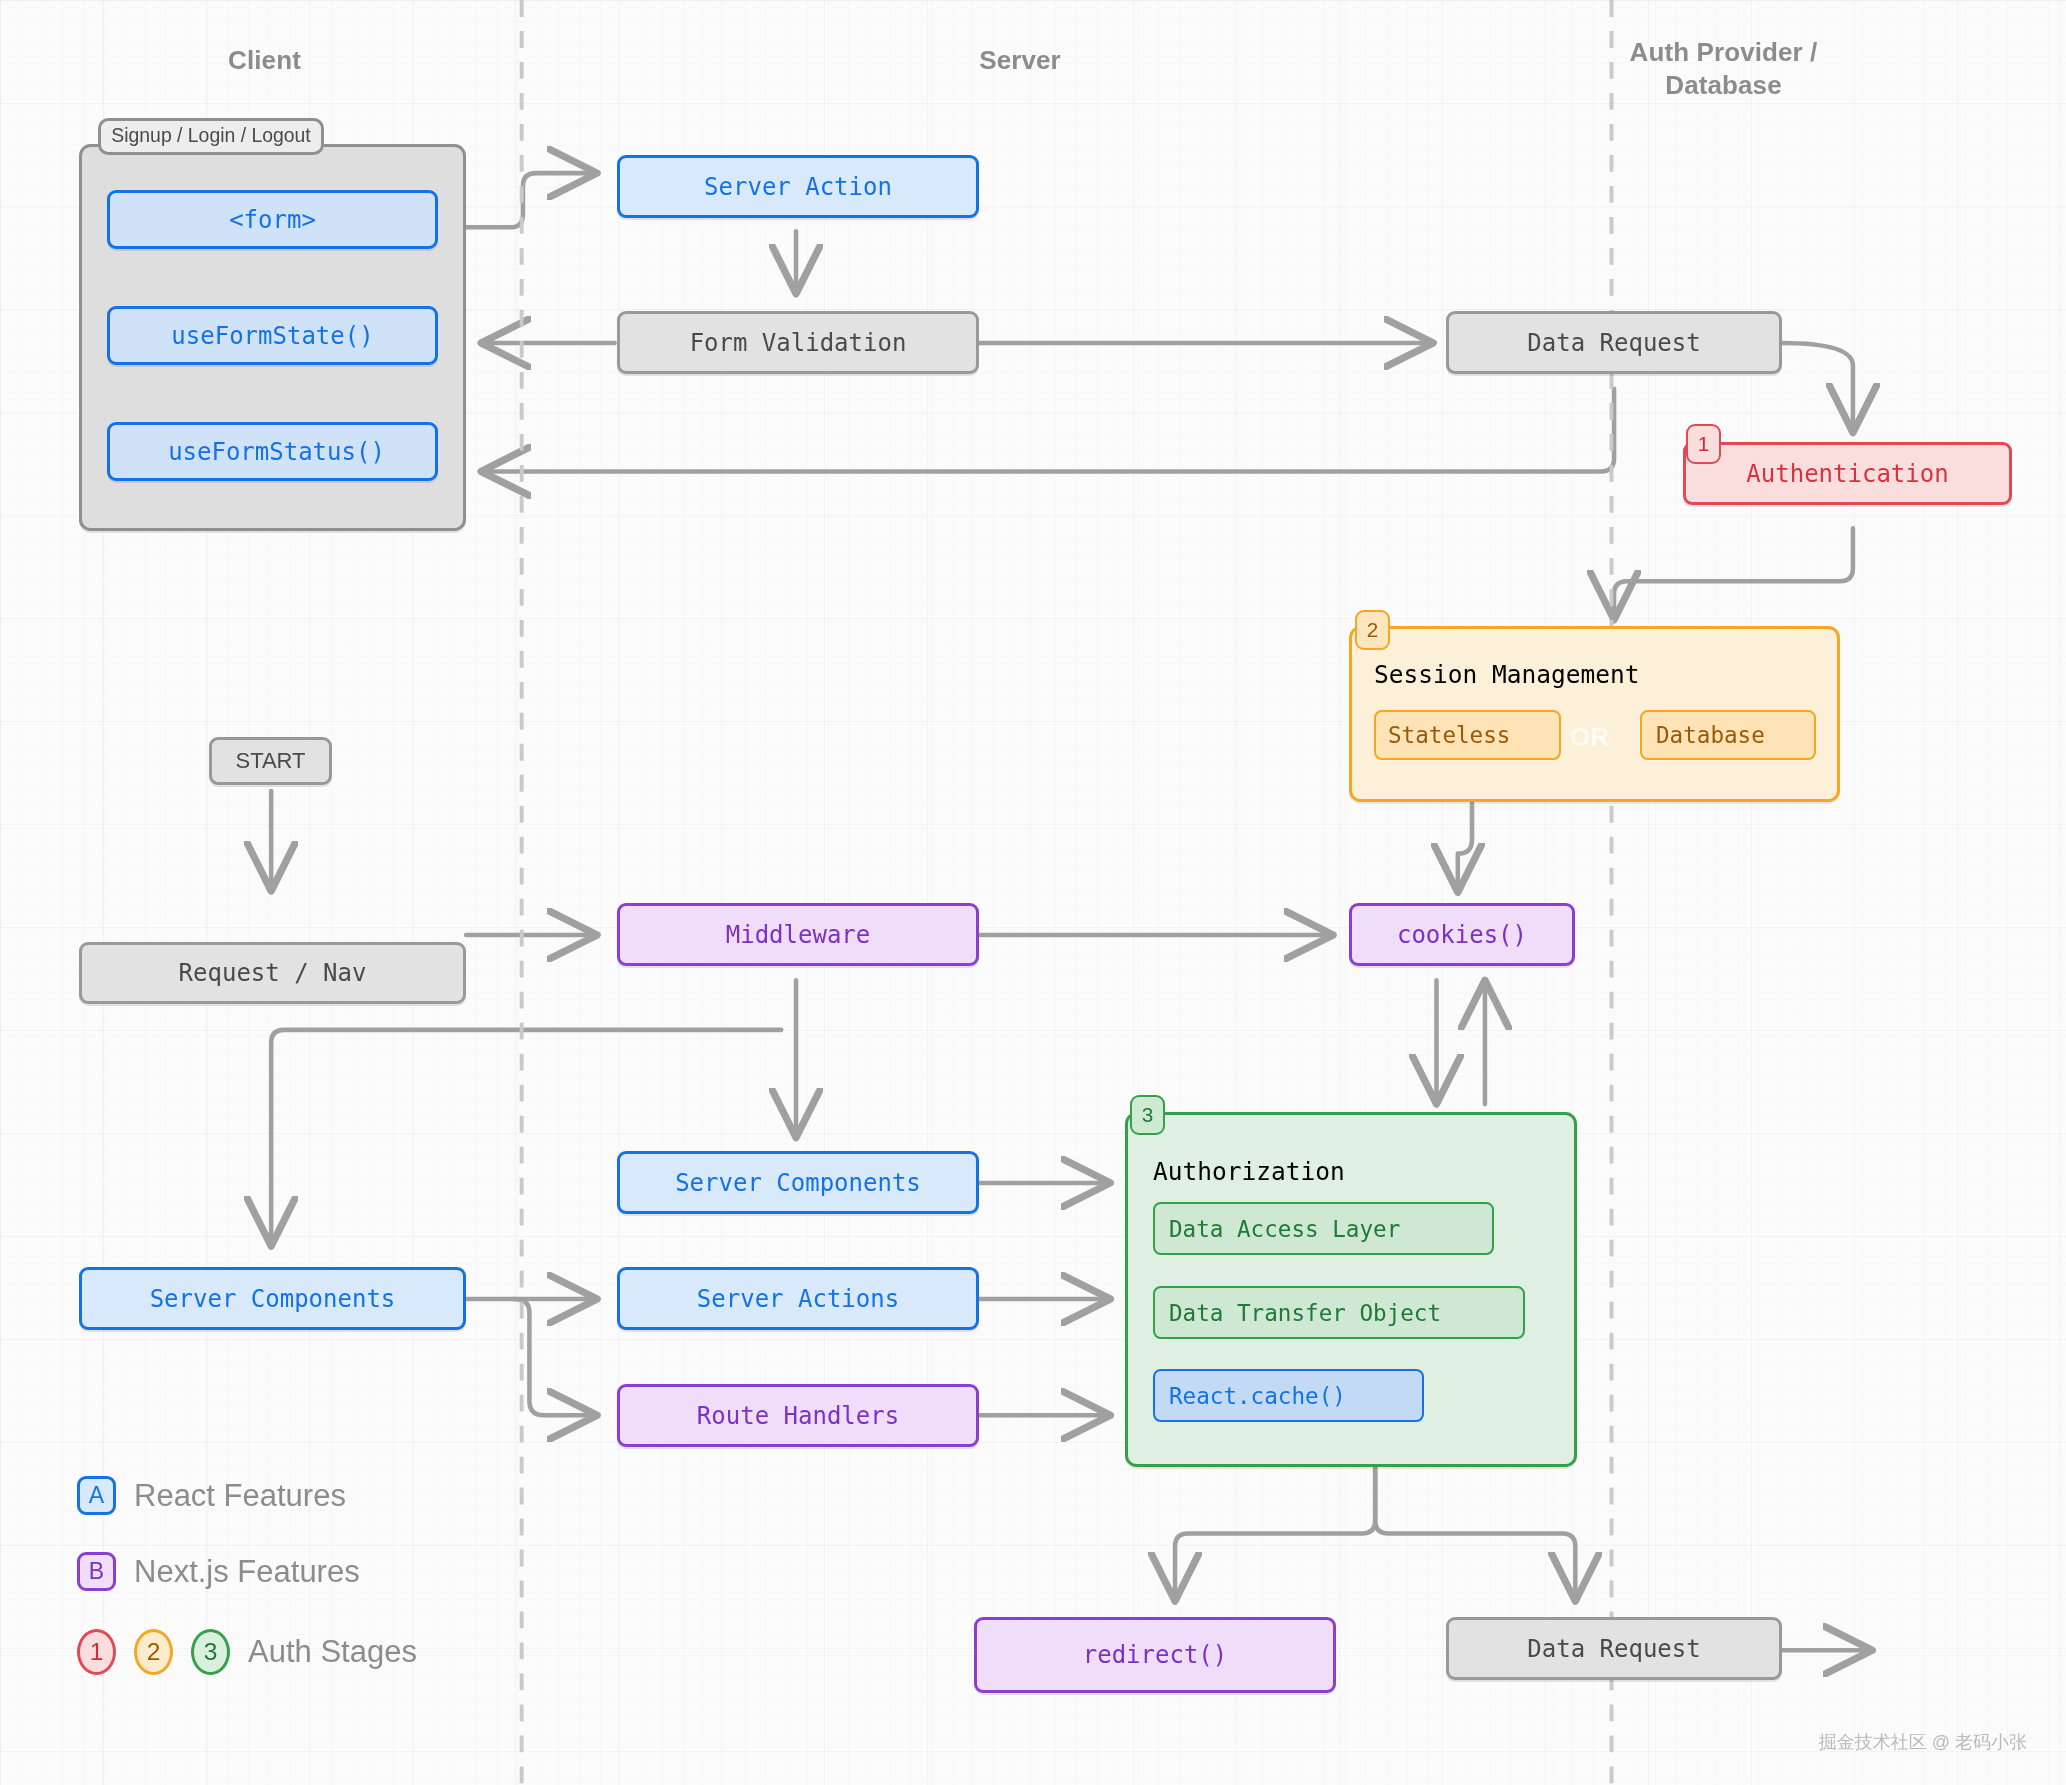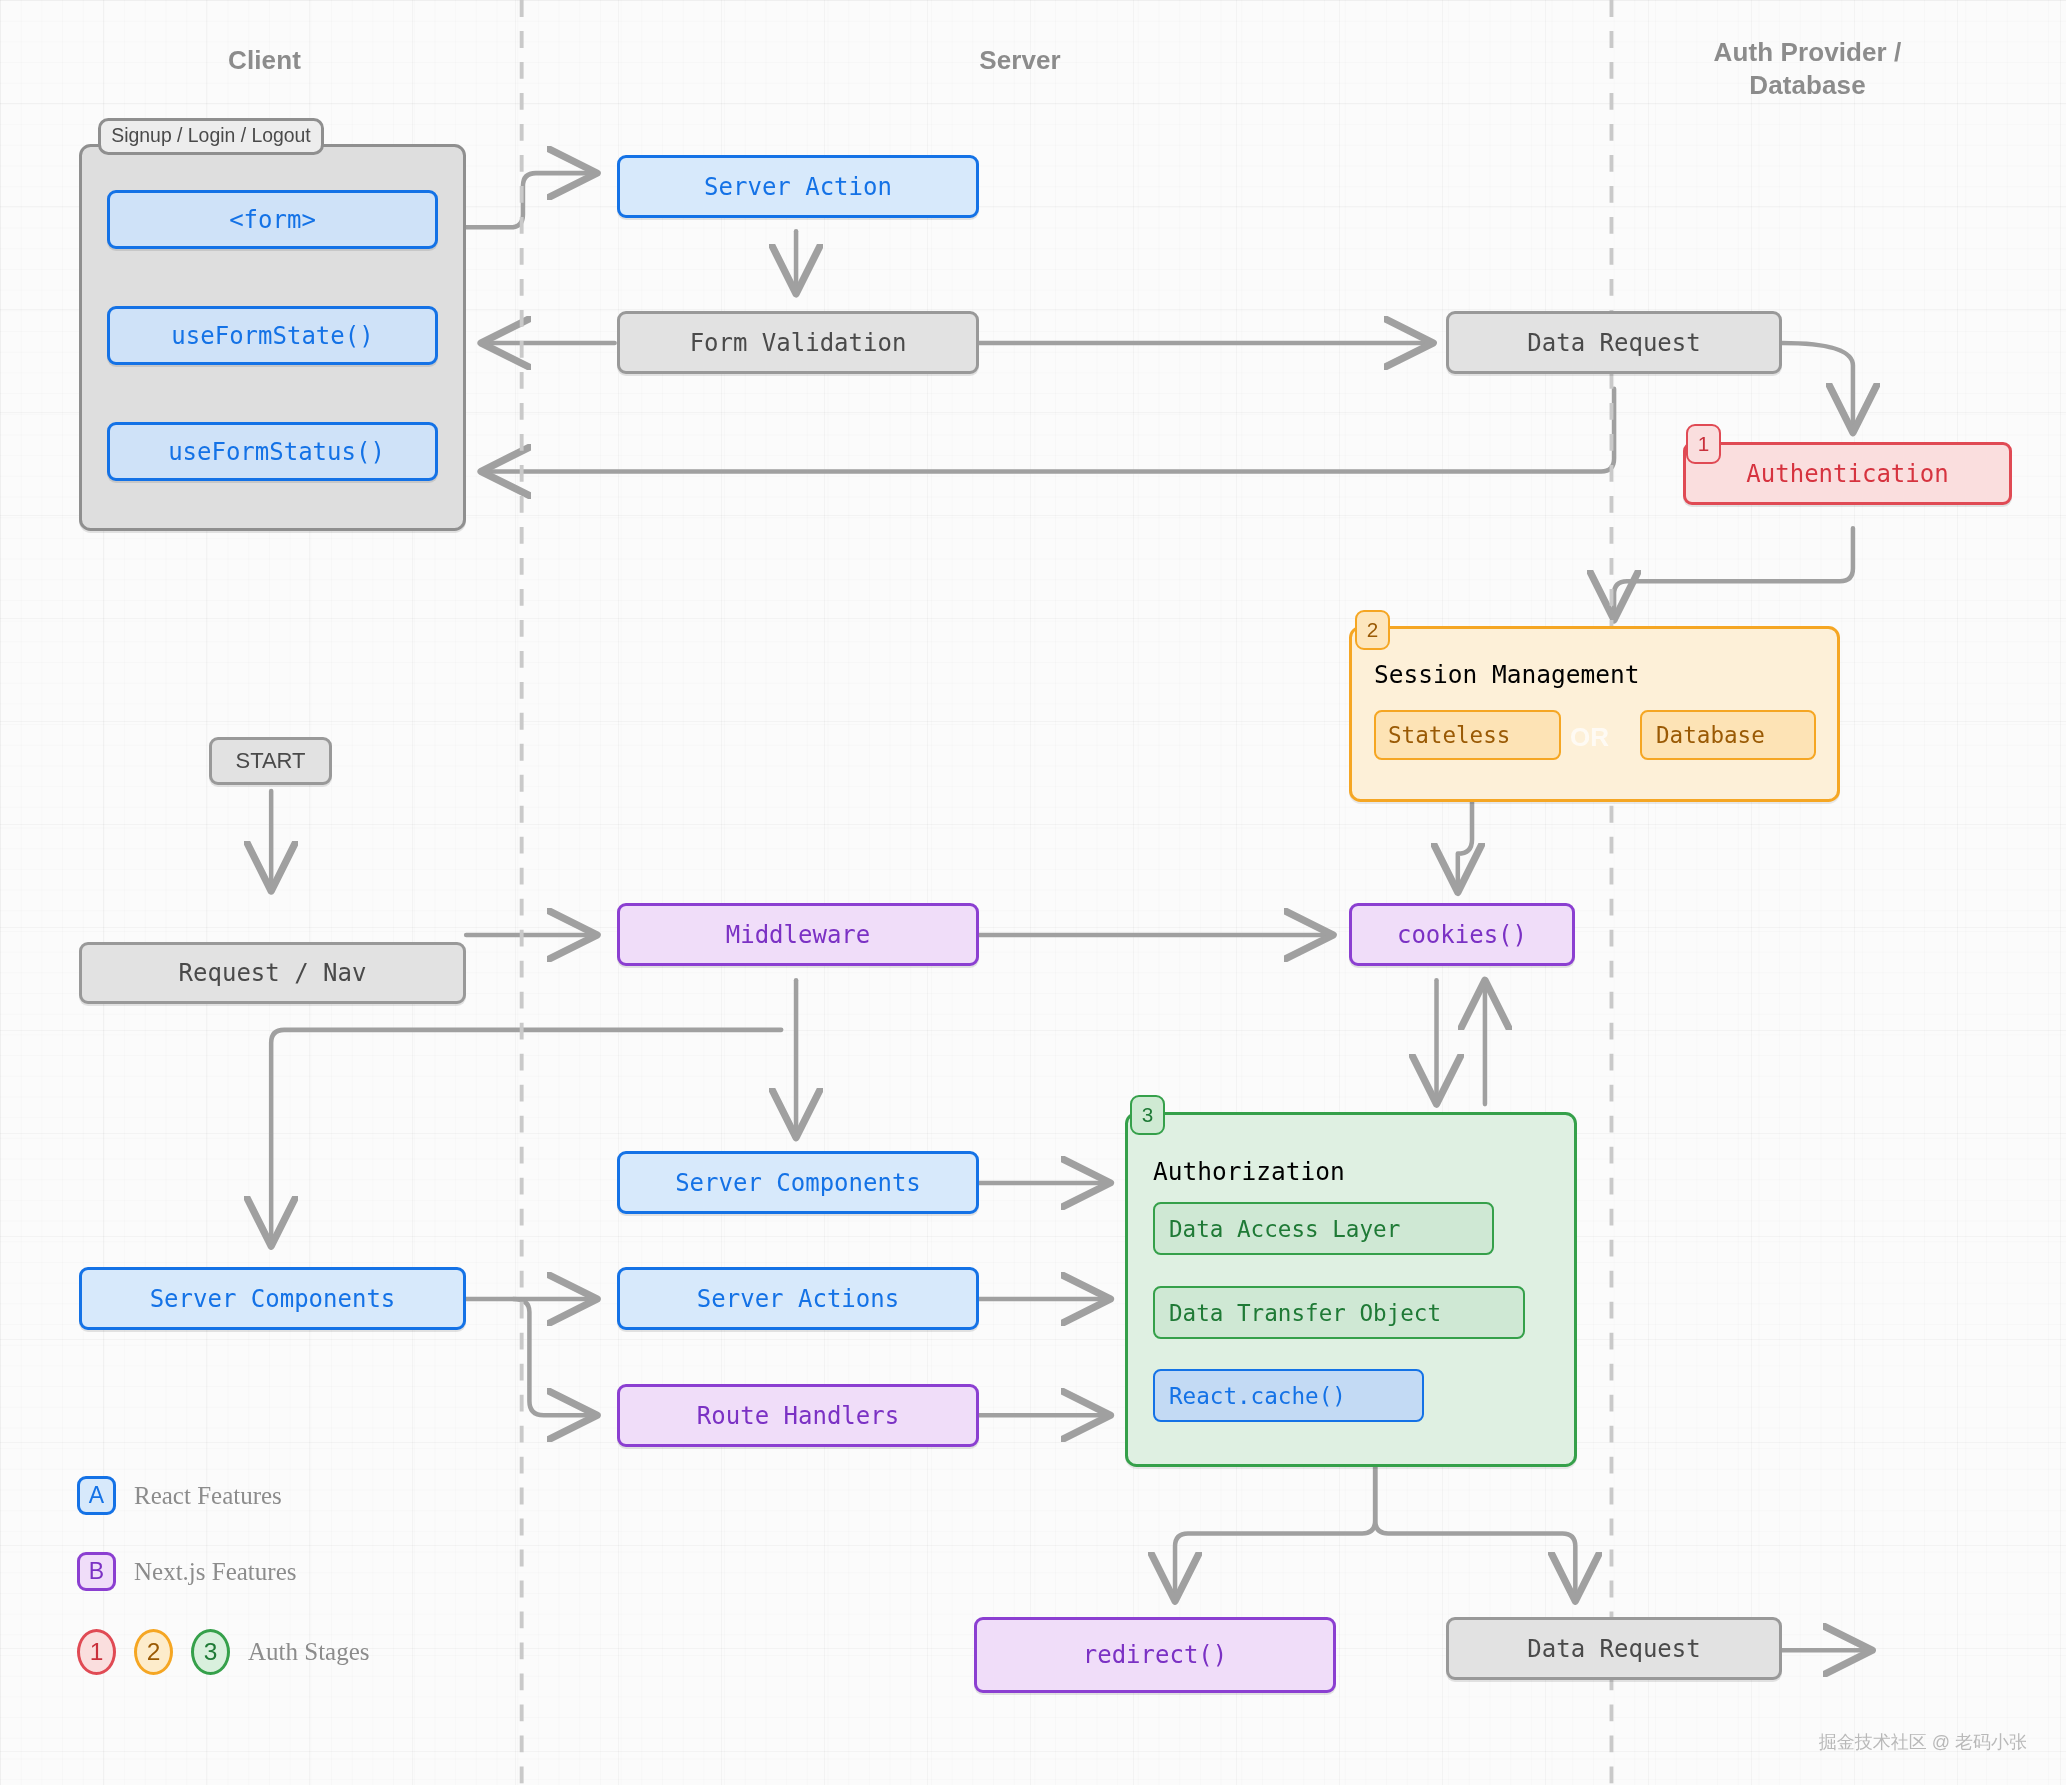--- a/index.html
+++ b/index.html
@@ -100,21 +100,21 @@
   
   .legend{position:absolute;left:77px;top:1477px;}
   .legend-row{display:flex;align-items:center;height:37px;margin-bottom:39px;}
   .legend-key{
     box-sizing:border-box;width:39px;height:39px;border-radius:9px;
     display:flex;align-items:center;justify-content:center;
     font-family:"Liberation Sans",sans-serif;font-size:23px;margin-right:18px;
   }
   .key-a{background:#d7e9fb;border:3.2px solid #1472e6;color:#1472e6;}
   .key-b{background:#f0ddf9;border:3.2px solid #8b3fd1;color:#7b31c4;}
-  .legend-text{color:#8c8c8c;font-size:25px;font-family:Liberation Serif, serif;}
+  .legend-text{color:#8c8c8c;font-size:31px;font-family:Liberation Sans, sans-serif;}
   .stage-row{display:flex;align-items:center;}
   .stage-circle{
     box-sizing:border-box;width:39px;height:46px;border-radius:50%;
     display:flex;align-items:center;justify-content:center;
     font-family:"Liberation Sans",sans-serif;font-size:24.5px;margin-right:18px;
   }
   .s1{background:#fadede;border:3.2px solid #e04a54;color:#c9303c;}
   .s2{background:#fdeccb;border:3.2px solid #f5a623;color:#9a5a05;}
   .s3{background:#d9f0dd;border:3.2px solid #35a04a;color:#1f7a36;}
 
@@ -184,21 +184,21 @@
     </g>
   </svg>
 
   <svg style="position:absolute;inset:0;" width="2066" height="1786" viewBox="0 0 3200 2766">
     <line x1="808" y1="0" x2="808" y2="2766" stroke="#c9c9c9" stroke-width="6" stroke-dasharray="26 22"></line>
     <line x1="2496" y1="0" x2="2496" y2="2766" stroke="#c9c9c9" stroke-width="6" stroke-dasharray="26 22"></line>
   </svg>
 
   <div class="lane-title" style="left:129px;top:44px;width:271px;">Client</div>
   <div class="lane-title" style="left:910px;top:44px;width:220px;">Server</div>
-  <div class="lane-title" style="left:1659px;top:36px;width:297px;white-space:pre-line;">Auth Provider /
+  <div class="lane-title" style="left:1575px;top:36px;width:297px;white-space:pre-line;">Auth Provider /
 Database</div>
 
   <div class="container-box" style="left:79px;top:144px;width:387px;height:387px;"></div>
   <div class="container-label" style="left:98px;top:118px;">Signup / Login / Logout</div>
 
   <div class="node blue" style="left:107px;top:190px;width:331px;height:59px;">&lt;form&gt;</div>
   <div class="node blue" style="left:107px;top:306px;width:331px;height:59px;">useFormState()</div>
   <div class="node blue" style="left:107px;top:422px;width:331px;height:59px;padding-left:8px;">useFormStatus()</div>
 
   <div class="node blue-light" style="left:617px;top:155px;width:362px;height:63px;">Server Action</div>

